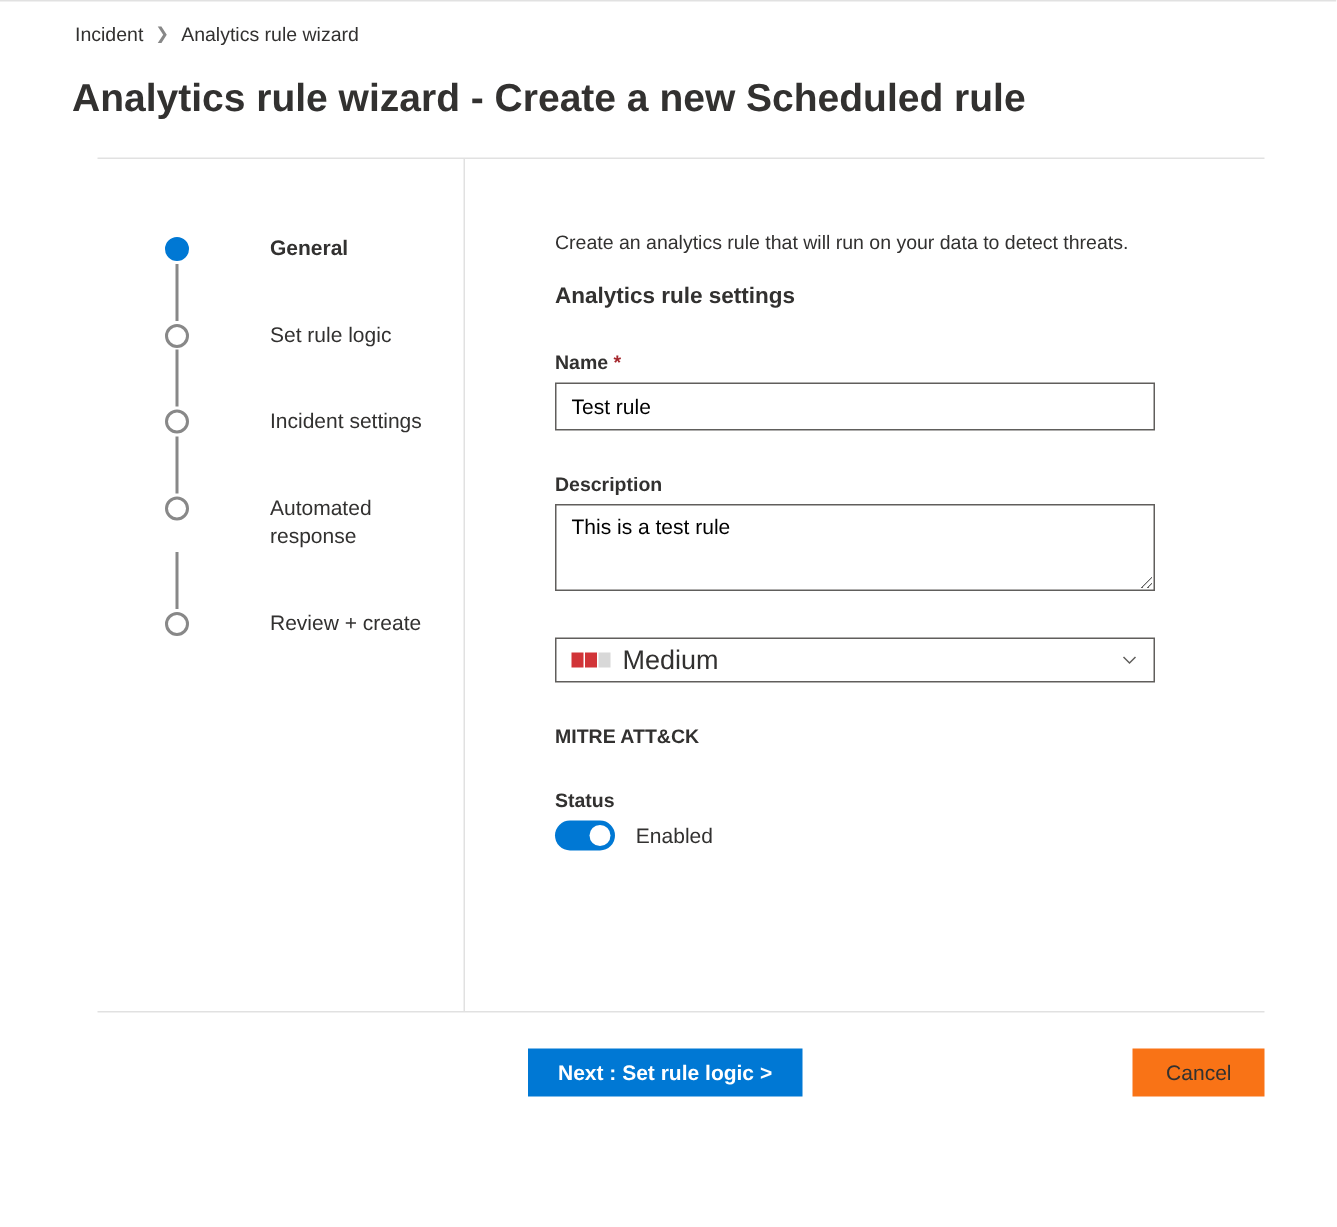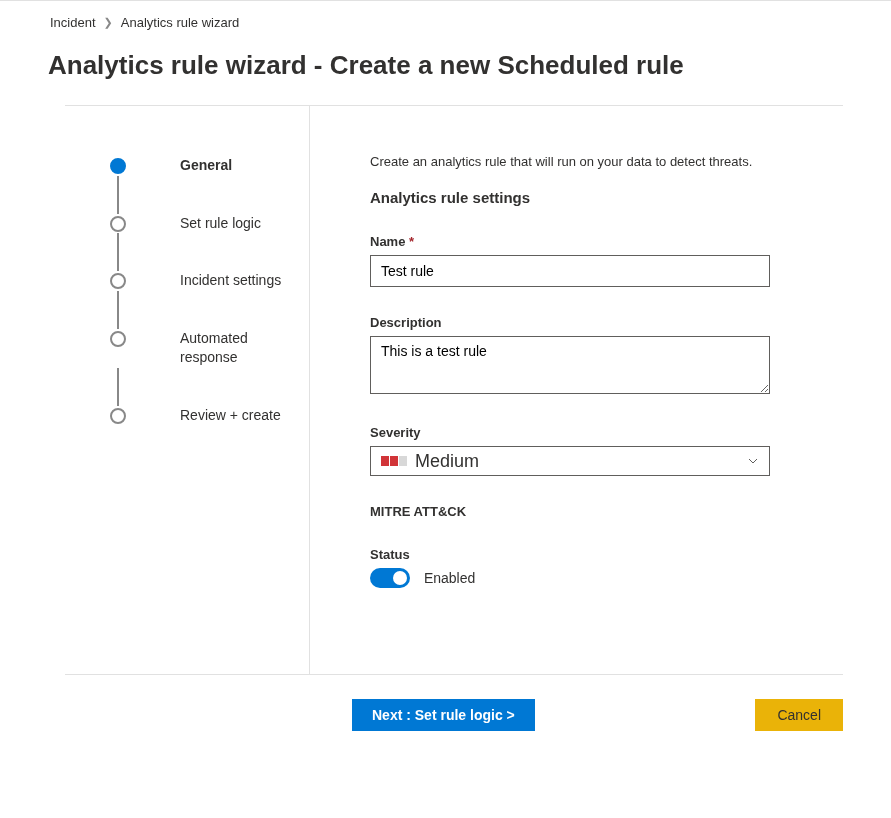--- a/index.html
+++ b/index.html
@@ -168,21 +168,21 @@
     border: none;
     height: 32px;
     padding: 0 20px;
     font-size: 14px;
     font-weight: 600;
     font-family: inherit;
     cursor: pointer;
     margin-left: 352px;
   }
   .btn-secondary {
-    background: #eab308;
+    background: #f97316;
     color: #323130;
     border: none;
     height: 32px;
     padding: 0 22px;
     font-size: 14px;
     font-family: inherit;
     cursor: pointer;
     margin-left: auto;
     text-align: right;
   }
@@ -246,21 +246,20 @@
       </label>
       <input class="text-input" type="text" value="Test rule" style="">
     </div>
 
     <div class="field">
       <label class="field-label">Description</label>
       <textarea class="text-area" style="">This is a test rule</textarea>
     </div>
 
     <div class="field">
-      <label class="field-label">Severity</label>
       <div class="select">
         <span class="severity-bars">
           <span class="sev-bar on"></span>
           <span class="sev-bar on"></span>
           <span class="sev-bar"></span>
         </span>
         <span>Medium</span>
         <span class="chev">
           <svg width="12" height="12" viewBox="0 0 12 12">
               <path d="M2 4 L6 8 L10 4" stroke="#605e5c" stroke-width="1" fill="none"></path>

